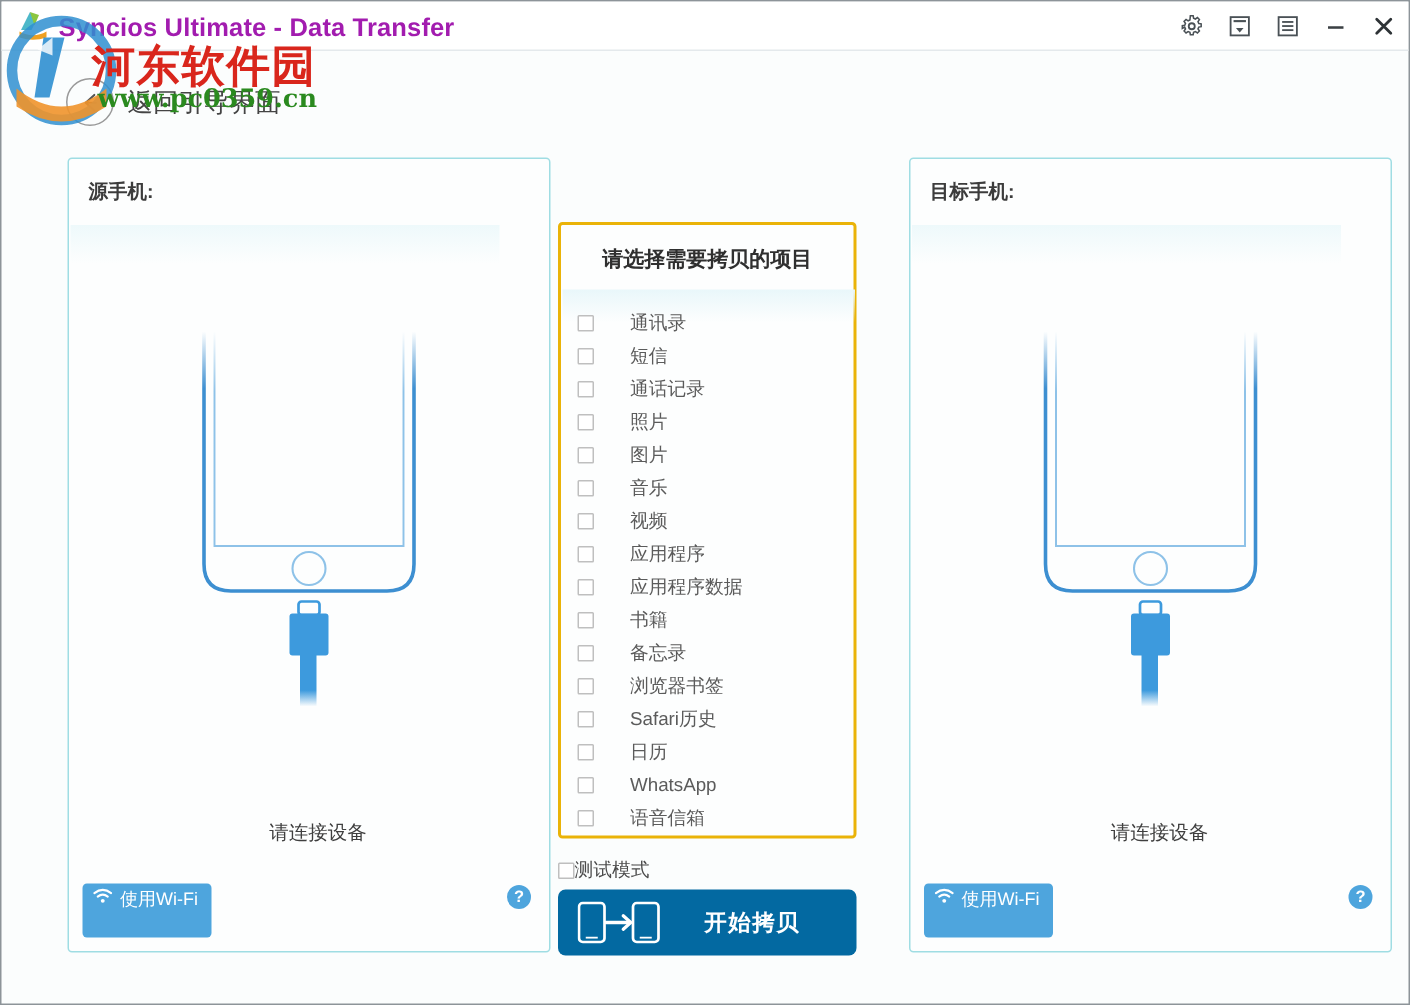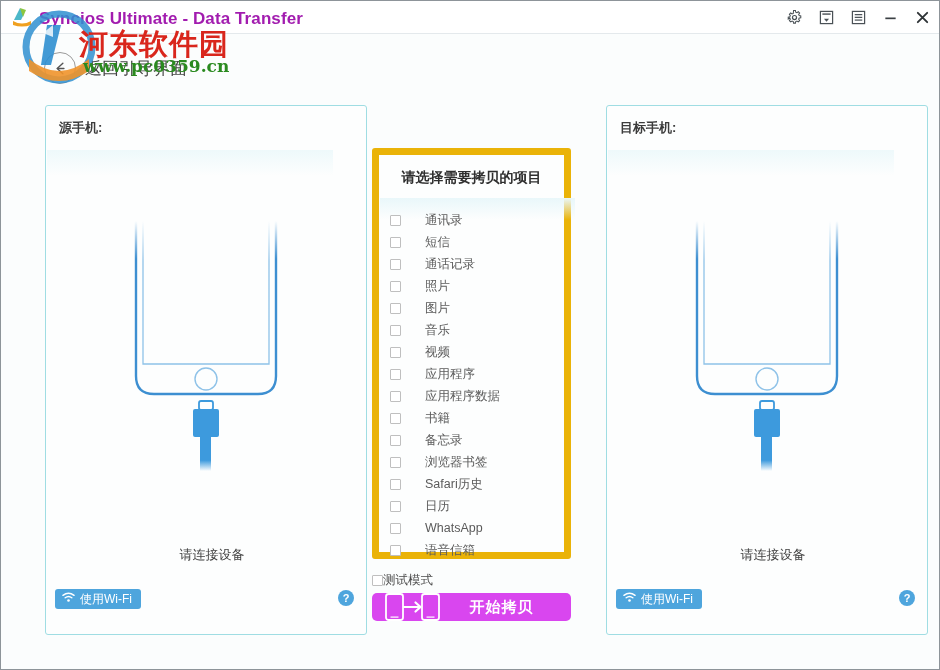--- a/index.html
+++ b/index.html
@@ -81,21 +81,21 @@
   }
   .back-label {
     font-size: 17px;
     color: #444444;
     font-family: "DejaVu Sans", sans-serif;
     cursor: pointer;
   }
   
   .watermark {
     position: absolute;
-    left: 20px; top: 6px;
+    left: 2px; top: 6px;
     width: 230px;
     height: 80px;
     pointer-events: none;
     z-index: 30;
   }
   .wm-text1 {
     position: absolute;
     left: 58px; top: 18px;
     font-size: 29px;
     font-weight: bold;
@@ -153,21 +153,21 @@
     top: 440px;
     text-align: center;
     font-size: 13px;
     color: #3f3f3f;
   }
   .wifi-btn {
     position: absolute;
     left: 9px;
     top: 483px;
     height: 20px;
-    padding: 0 9px 0 7px;
+    padding: 0 9px 16px 7px;
     border-radius: 3px;
     background: #4ea5dd;
     color: #ffffff;
     font-size: 12px;
     display: flex;
     align-items: center;
     gap: 5px;
     cursor: pointer;
     user-select: none;
   }
@@ -187,21 +187,21 @@
     cursor: pointer;
     user-select: none;
   }
   
   .center-panel {
     position: absolute;
     left: 371px; top: 147px;
     width: 199px;
     height: 411px;
     box-sizing: border-box;
-    border: 7px solid #eab308;
+    border: 2px solid #eab308;
     border-radius: 3px;
     background: #fdfefe;
   }
   .center-title {
     position: absolute;
     left: 0; right: 0;
     top: 14px;
     text-align: center;
     font-size: 14px;
     font-weight: bold;
@@ -251,23 +251,23 @@
   }
   .testmode-label {
     font-size: 12.5px;
     color: #4b4b4b;
   }
   .copy-btn {
     position: absolute;
     left: 371px;
     top: 592px;
     width: 199px;
-    height: 28px;
+    height: 44px;
     border-radius: 5px;
-    background: #d946ef;
+    background: #0369a1;
     display: flex;
     align-items: center;
     cursor: default;
     user-select: none;
   }
   .copy-icon {
     margin-left: 13px;
     width: 55px; height: 30px;
     flex: 0 0 auto;
   }

